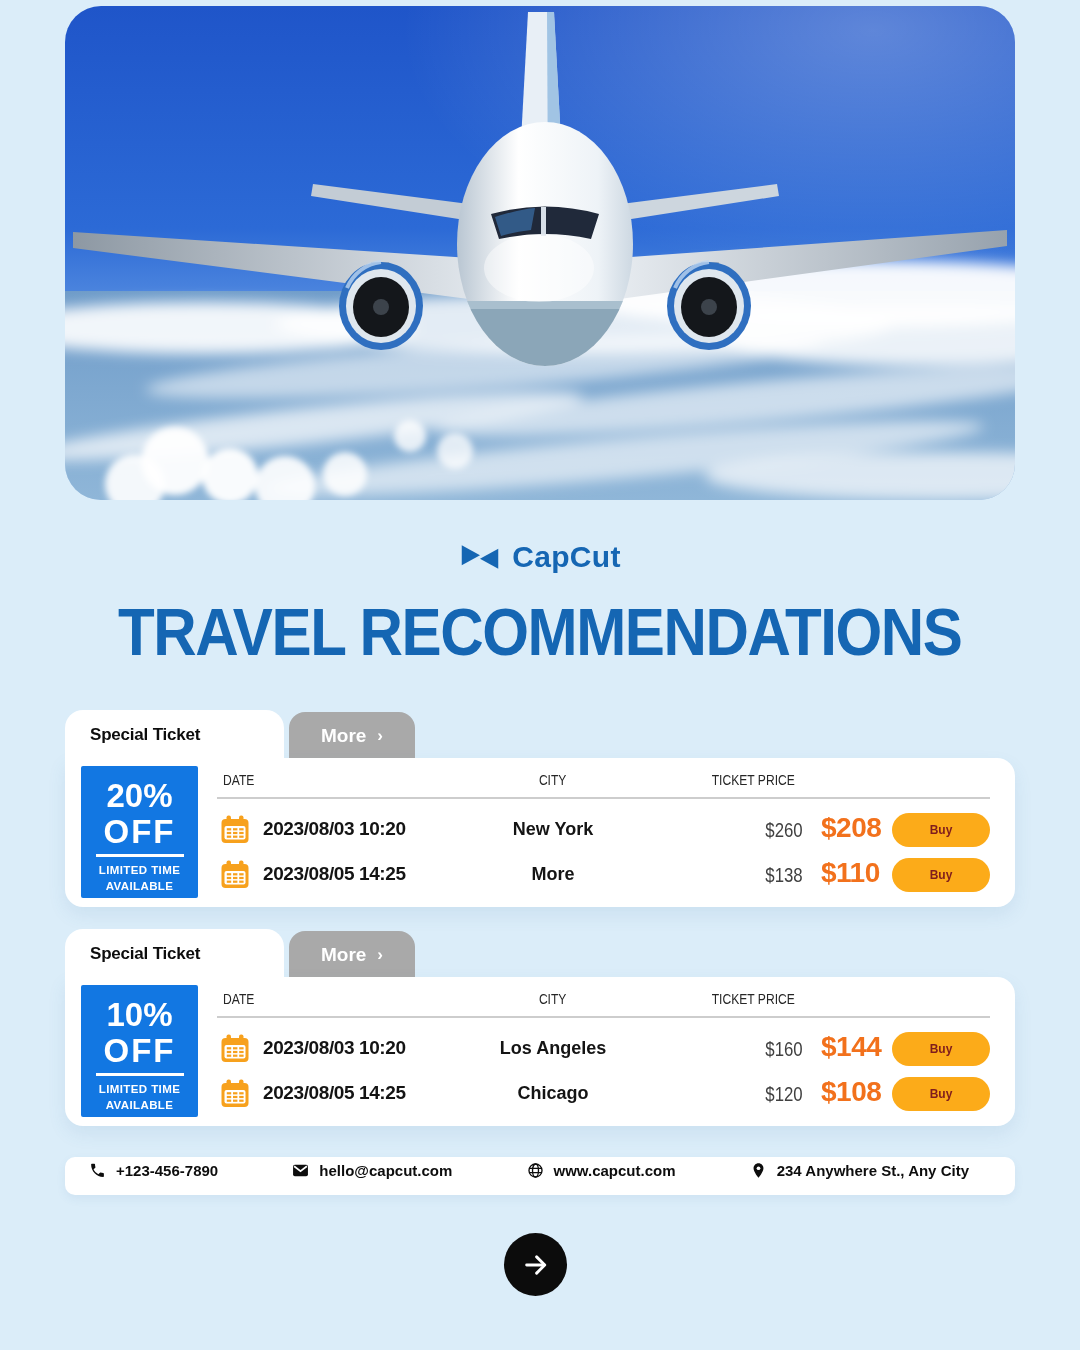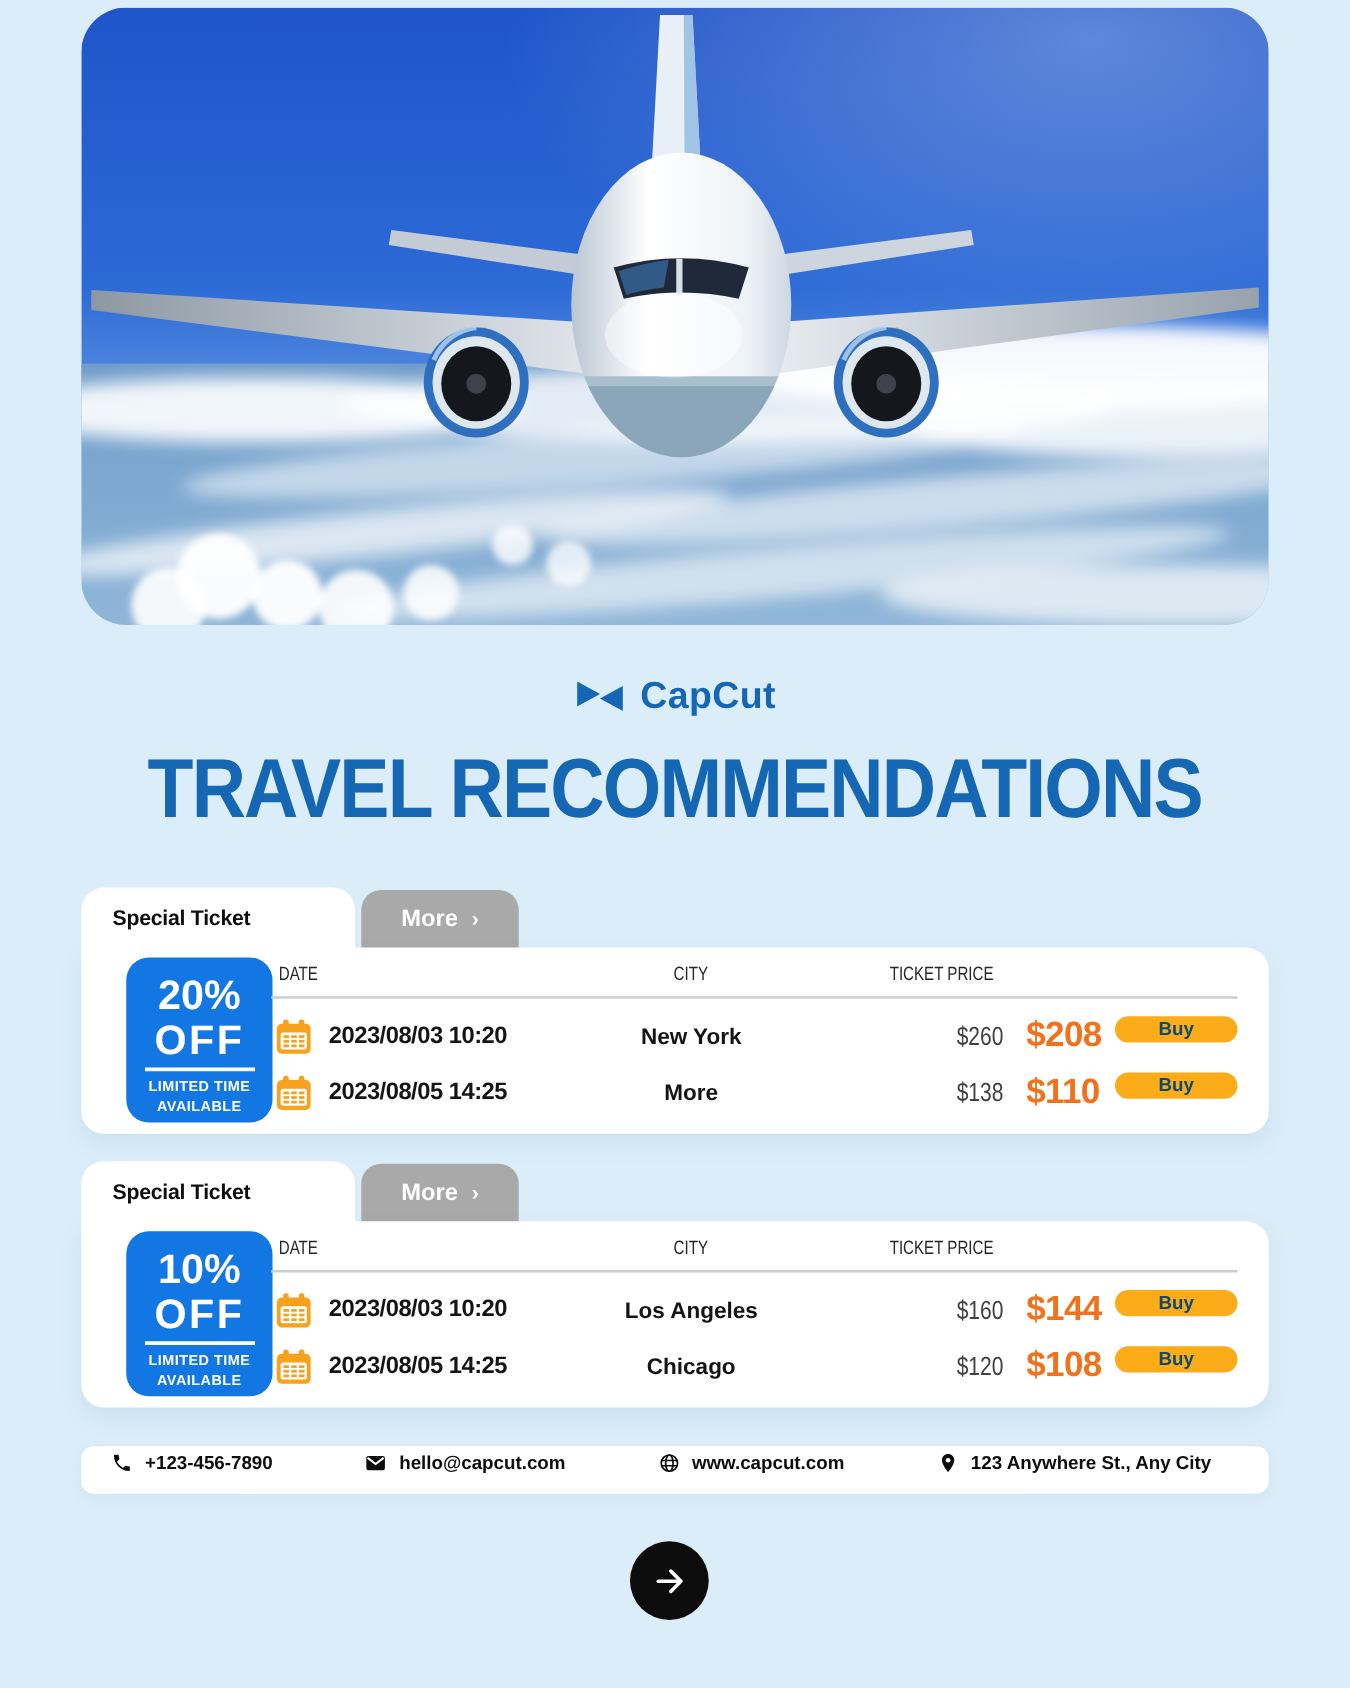--- a/index.html
+++ b/index.html
@@ -33,21 +33,21 @@
   .tab-more .chev { font-size:17px; font-weight:700; }
   .tab-main { position:absolute; left:0; top:0; width:219px; height:49px;
               background:#fff; border-radius:18px 18px 0 0; display:flex;
               align-items:center; padding-left:25px; font-weight:700; font-size:17px;
               color:#0d0d0d; z-index:2; letter-spacing:-0.2px; }
   .card-body { position:absolute; left:0; top:48px; width:950px; height:149px;
                background:#fff; border-radius:0 18px 18px 18px;
                box-shadow:0 8px 18px rgba(70,120,170,.10); z-index:1; }
   
   .badge { position:absolute; left:16px; top:8px; width:117px; height:132px;
-           background:#1277e2; border-radius:18px; color:#fff; text-align:center;margin-left:20px; }
+           background:#1277e2; border-radius:2px; color:#fff; text-align:center; }
   .badge .pct { font-size:33px; font-weight:700; margin-top:11px; letter-spacing:0; }
   .badge .off { font-size:33px; font-weight:700; letter-spacing:2px; line-height:1.0; }
   .badge .rule { width:88px; height:2.5px; background:#fff; margin:6px auto 5px; }
   .badge .small { font-size:11.5px; font-weight:700; letter-spacing:.4px; line-height:1.4; }
   
   .table { position:absolute; left:152px; top:0; width:773px; height:149px; }
   .thead { position:absolute; top:13px; left:0; width:100%; height:24px;
            font-size:15.5px; color:#262626; font-weight:400; }
   .th { position:absolute; top:0; }
   .cond   { display:inline-block; transform:scaleX(.78); transform-origin:0 50%; }
@@ -61,23 +61,23 @@
   .r0 { top:51px; } .r1 { top:96px; }
   .cal { position:absolute; left:3px; top:6px; width:30px; height:30px; }
   .date { position:absolute; left:46px; top:9px; font-size:19px; font-weight:700;
           color:#141414; letter-spacing:-0.4px; }
   .city { position:absolute; left:230px; top:10px; width:212px; text-align:center;
           font-size:18px; font-weight:700; color:#141414; }
   .old  { position:absolute; left:492px; top:9px; width:94px; text-align:right;
           font-size:21px; color:#404040; }
   .new  { position:absolute; left:604px; top:3px; font-size:28px; font-weight:700;
           color:#f2711c; letter-spacing:-0.5px;text-align:right; }
-  .buy  { position:absolute; right:0; top:4px; width:98px; height:21px;
-          background:#fcab19; border:none; border-radius:17px; color:#0c4a6e;
-          font-size:15px; font-weight:700; font-family:inherit; cursor:pointer; }
+  .buy  { position:absolute; right:0; top:4px; width:98px; height:34px;
+          background:#fcab19; border:none; border-radius:17px; color:#7f1d1d;
+          font-size:12px; font-weight:700; font-family:inherit; cursor:pointer; }
   
   .footer { position:absolute; left:65px; top:1157px; width:950px; height:38px;
             background:#fff; border-radius:10px; display:flex; align-items:center;
             justify-content:space-between; padding:0 46px 12px 24px;
             box-shadow:0 4px 10px rgba(70,120,170,.08); }
   .f-item { display:flex; align-items:center; gap:10px; font-size:15px;
             font-weight:700; color:#0d0d0d; }
   .f-item svg { width:17px; height:17px; color:#0d0d0d; }
   
   .next { position:absolute; left:504px; top:1233px; width:63px; height:63px;
@@ -361,21 +361,21 @@
   <div class="f-item">
     <svg>
         <use href="#i-globe"></use>
       </svg>
     <span>www.capcut.com</span>
   </div>
   <div class="f-item">
     <svg>
         <use href="#i-pin"></use>
       </svg>
-    <span>123 Anywhere St., Any City</span>
+    <span>234 Anywhere St., Any City</span>
   </div>
 </div>
 
 <button class="next">
   <svg>
       <use href="#i-arrow"></use>
     </svg>
 </button>
 
 </body></html>

